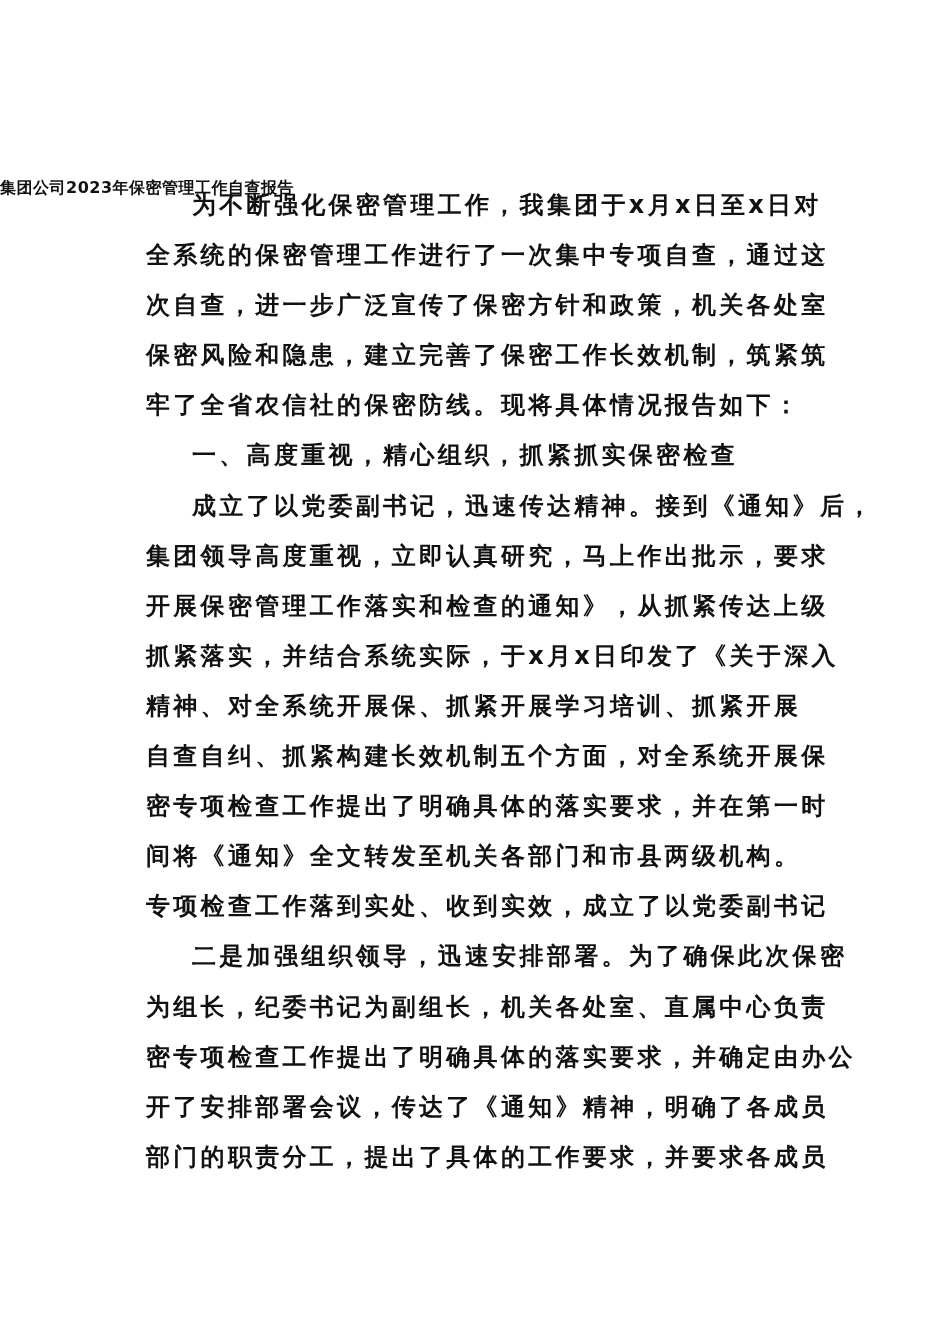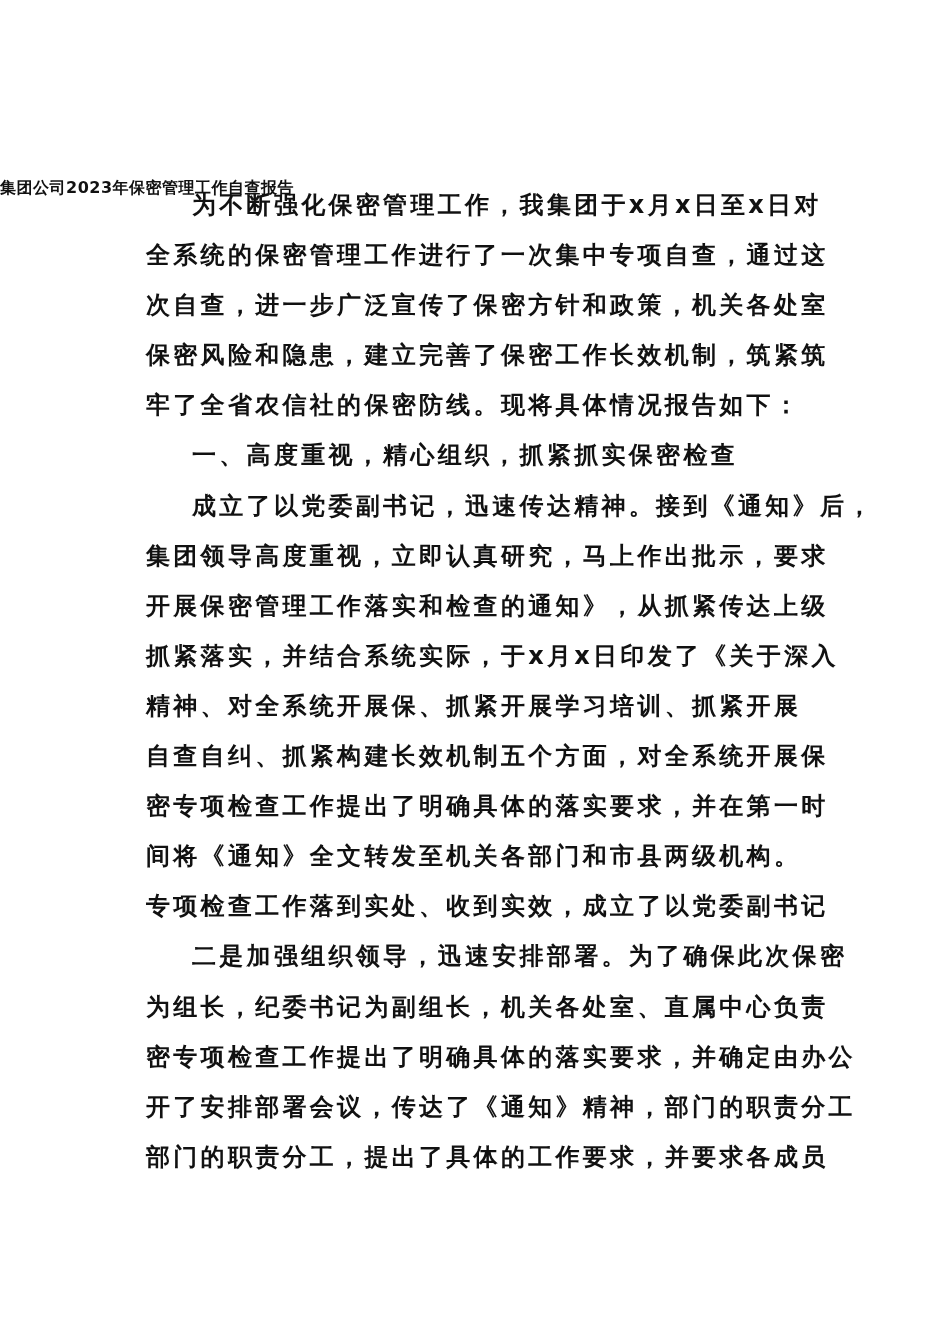--- a/index.html
+++ b/index.html
@@ -73,16 +73,16 @@
     <div class="line">开展保密管理工作落实和检查的通知》，从抓紧传达上级</div>
     <div class="line">抓紧落实，并结合系统实际，于x月x日印发了《关于深入</div>
     <div class="line">精神、对全系统开展保、抓紧开展学习培训、抓紧开展</div>
     <div class="line">自查自纠、抓紧构建长效机制五个方面，对全系统开展保</div>
     <div class="line">密专项检查工作提出了明确具体的落实要求，并在第一时</div>
     <div class="line">间将《通知》全文转发至机关各部门和市县两级机构。</div>
     <div class="line">专项检查工作落到实处、收到实效，成立了以党委副书记</div>
     <div class="line indent">二是加强组织领导，迅速安排部署。为了确保此次保密</div>
     <div class="line">为组长，纪委书记为副组长，机关各处室、直属中心负责</div>
     <div class="line">密专项检查工作提出了明确具体的落实要求，并确定由办公</div>
-    <div class="line">开了安排部署会议，传达了《通知》精神，部门的职责分工</div>
+    <div class="line">开了安排部署会议，传达了《通知》精神，明确了各成员</div>
     <div class="line">部门的职责分工，提出了具体的工作要求，并要求各成员</div>
   </div>
 </div>
 
 </body></html>

